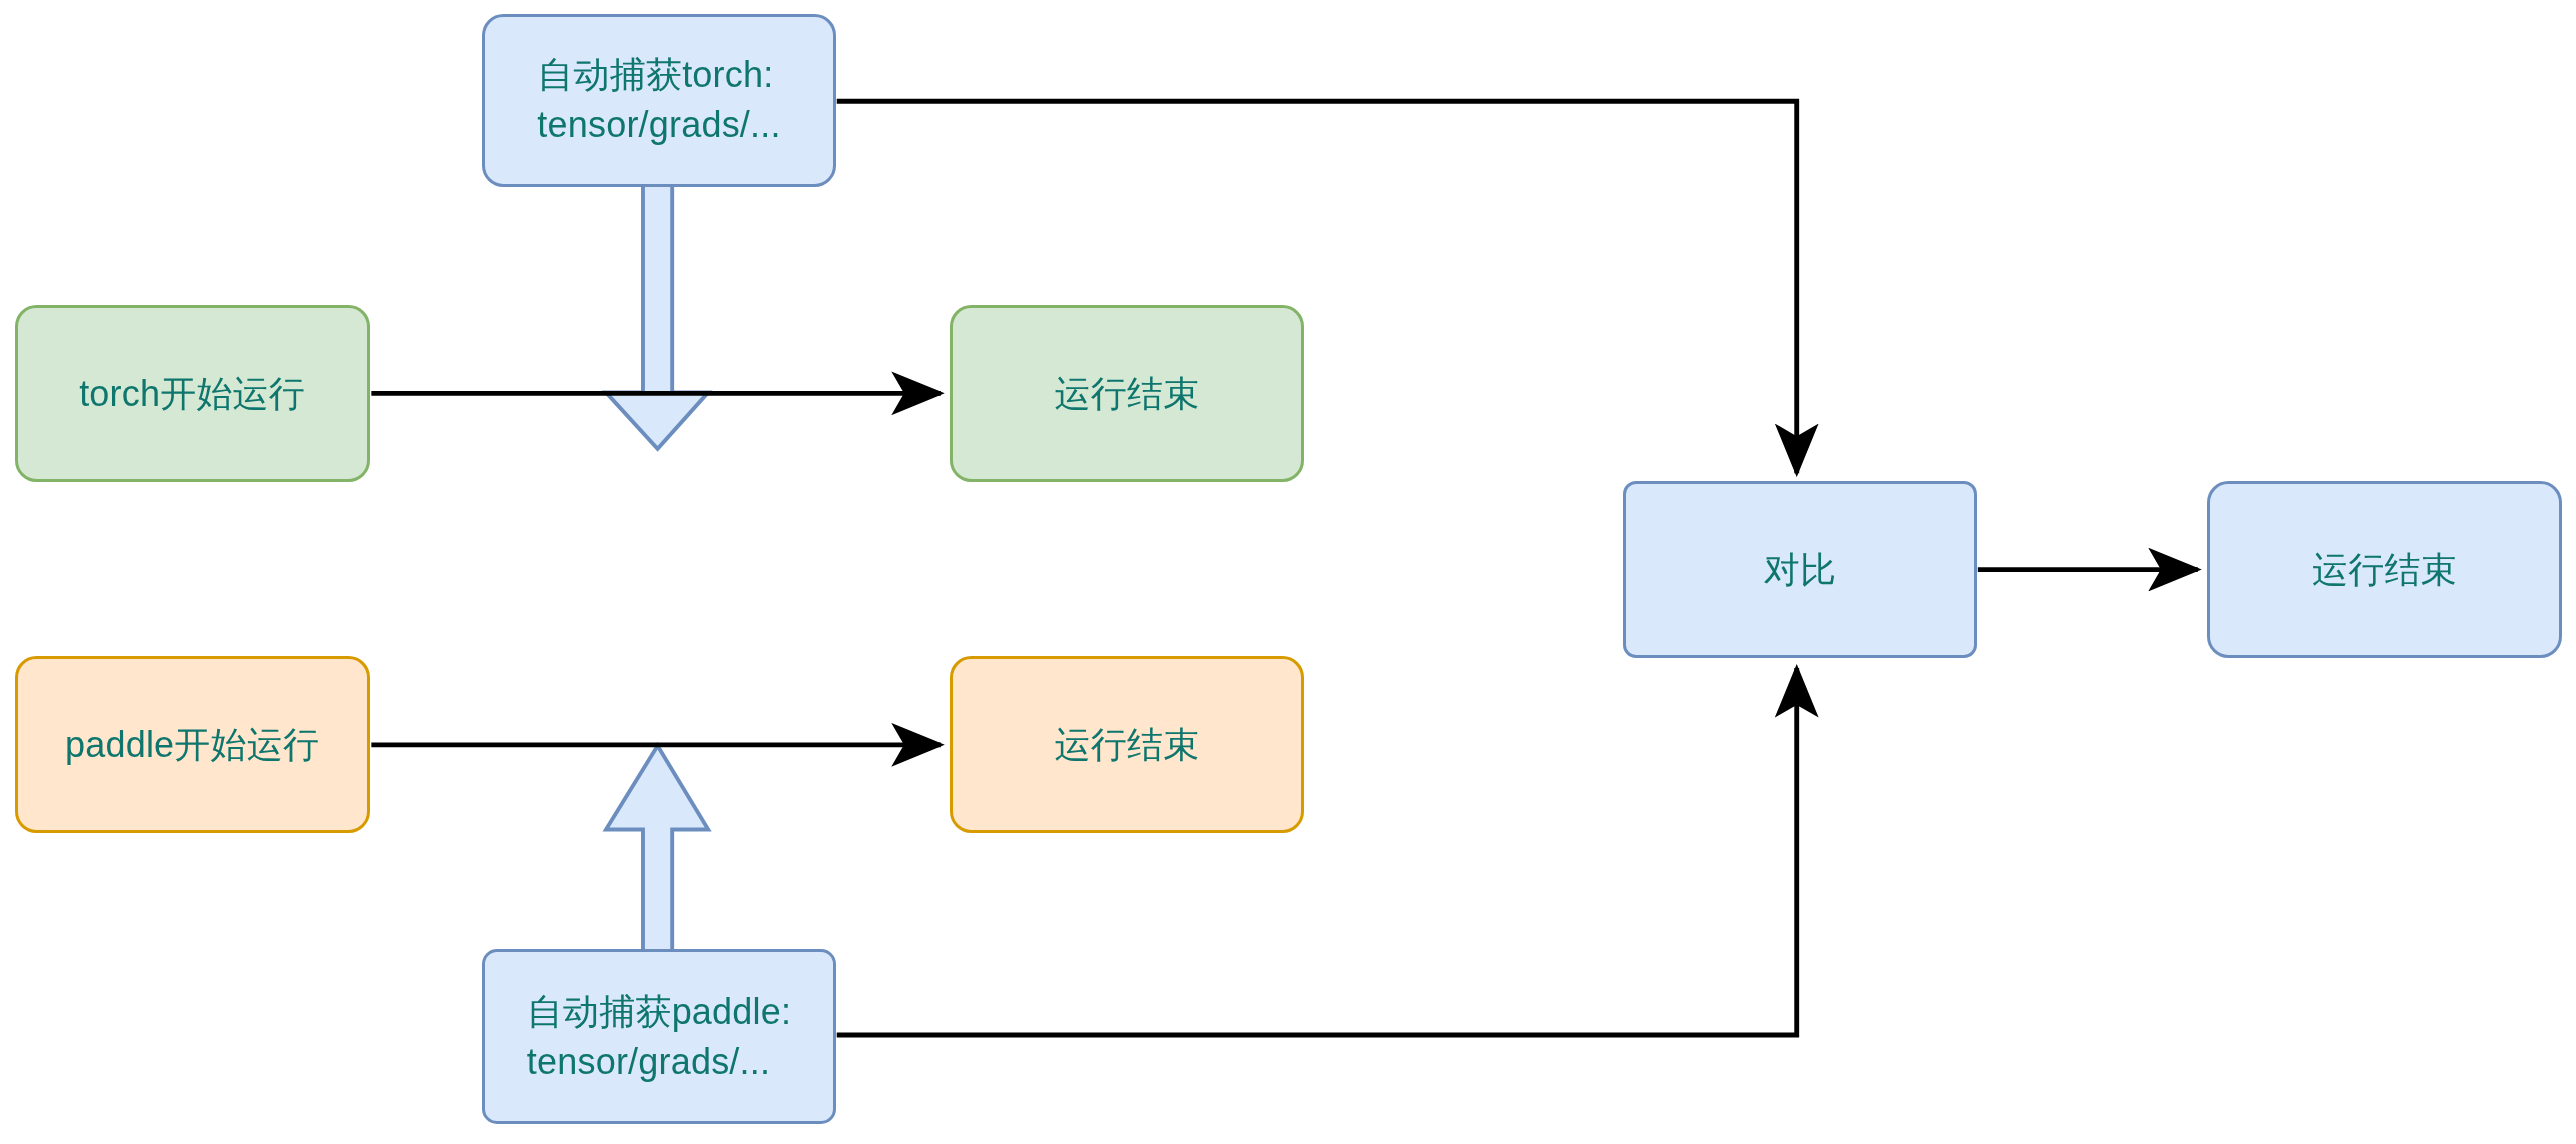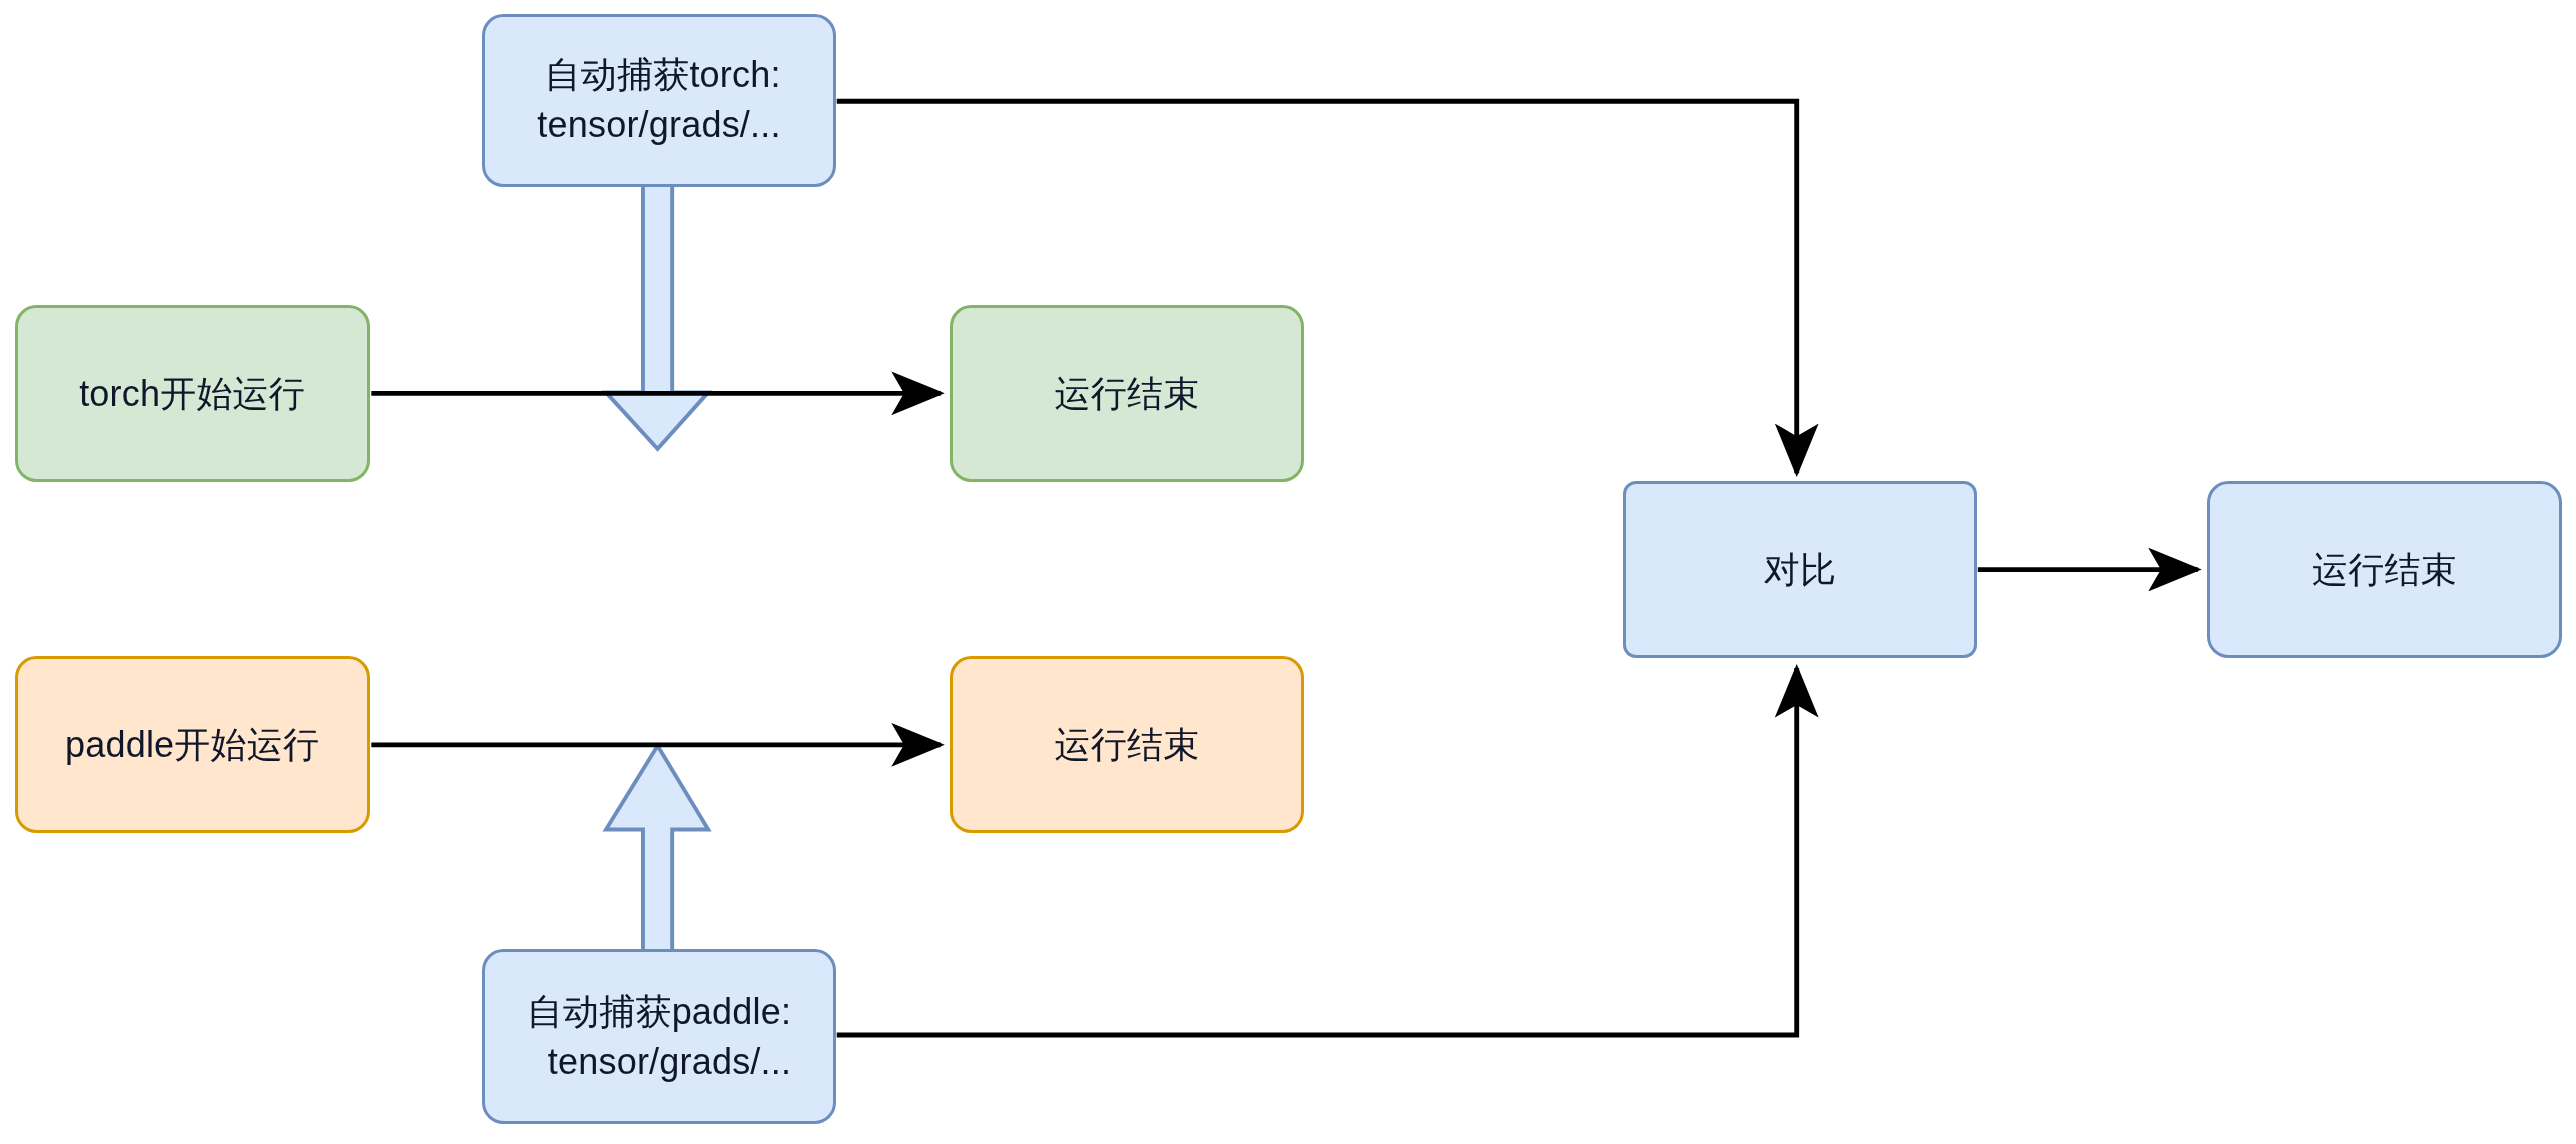--- a/index.html
+++ b/index.html
@@ -19,22 +19,22 @@
   }
   .node {
     position: absolute;
     box-sizing: border-box;
     border-radius: 21.4px;
     border-style: solid;
     border-width: 3.9px;
     display: flex;
     align-items: center;
     justify-content: center;
-    text-align: right;
-    color: #0f172a;
+    text-align: left;
+    color: #0f766e;
     font-size: 36px;
     line-height: 1.38;
     letter-spacing: 0.2px;
     white-space: pre-line;
     z-index: 3;
   }
   .node.green {
     background: #d5e8d4;
     border-color: #82b366;
   }
@@ -109,21 +109,21 @@
   </div>
 
   <div class="node orange" style="left:14.6px; top:656px; width:355px; height:177px;">
     <span>paddle开始运行</span>
   </div>
 
   <div class="node orange" style="left:950px; top:656px; width:354px; height:177px;">
     <span>运行结束</span>
   </div>
 
-  <div class="node blue" style="left:482px; top:949px; width:354px; height:175px;">
+  <div class="node blue" style="left:482px; top:949px; width:354px; height:175px;border-radius:15px;">
     <span>自动捕获paddle:
 tensor/grads/...</span>
   </div>
 
   <div class="node blue" style="left:1623px; top:481px; width:354px; height:177px;border-radius:13px;">
     <span>对比</span>
   </div>
 
   <div class="node blue" style="left:2207px; top:481px; width:355px; height:177px;">
     <span>运行结束</span>

